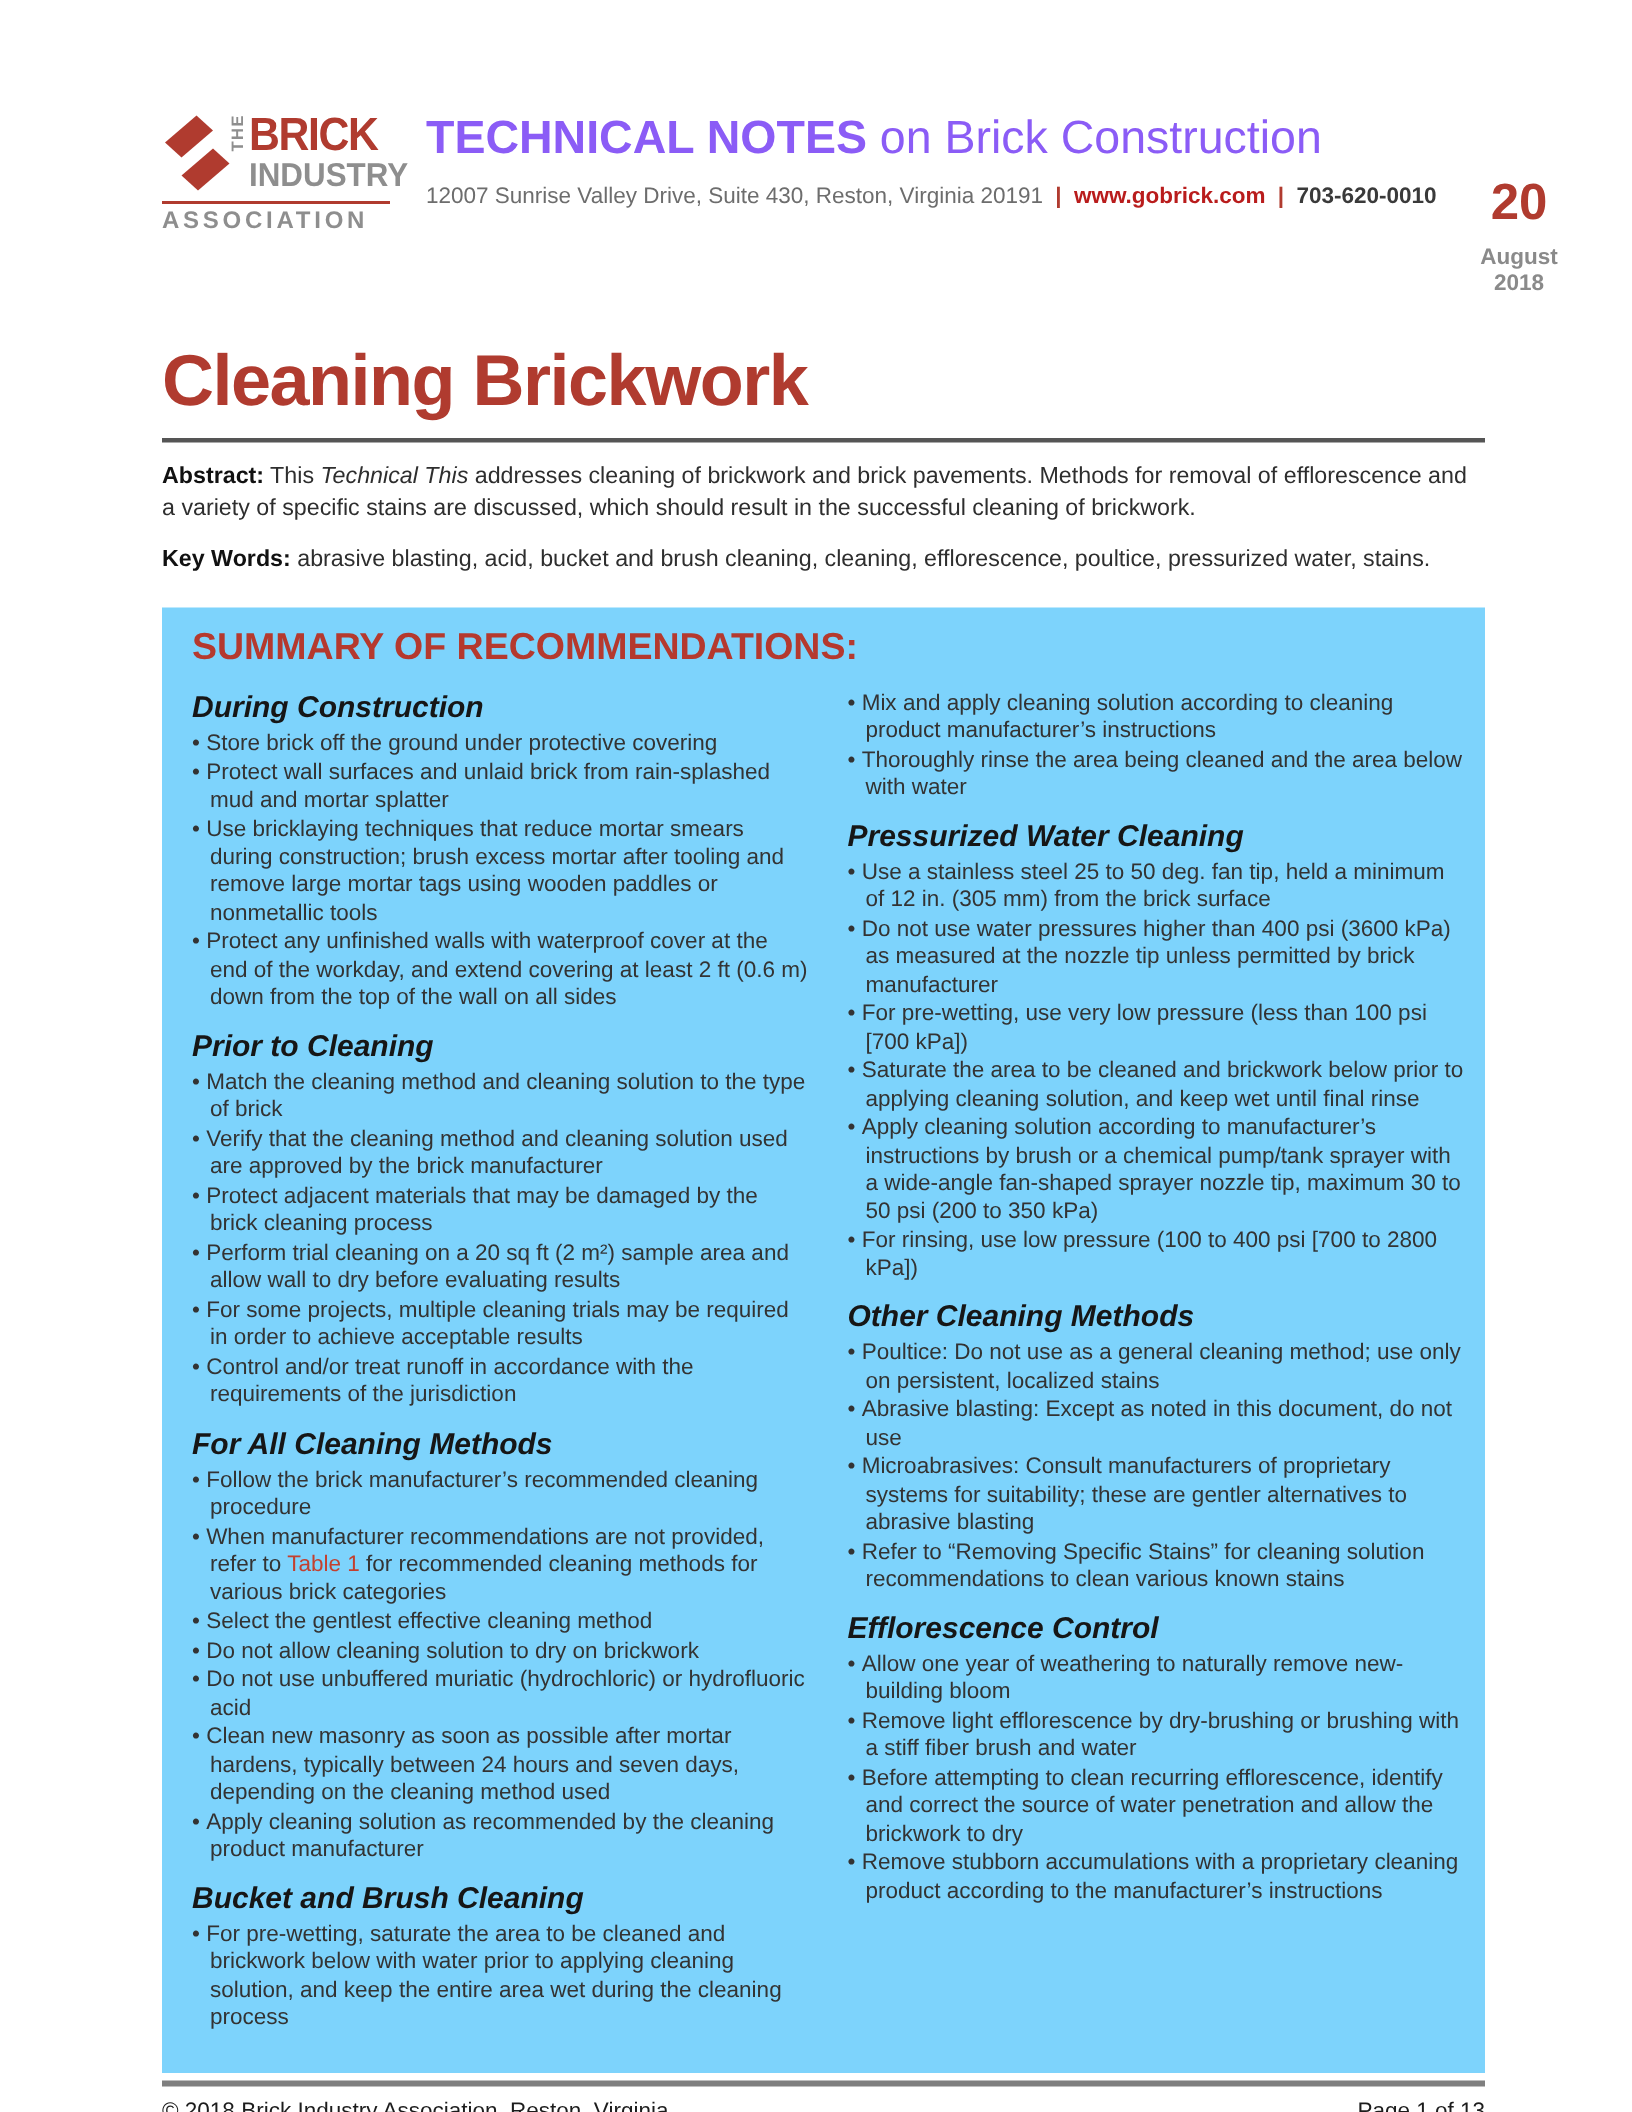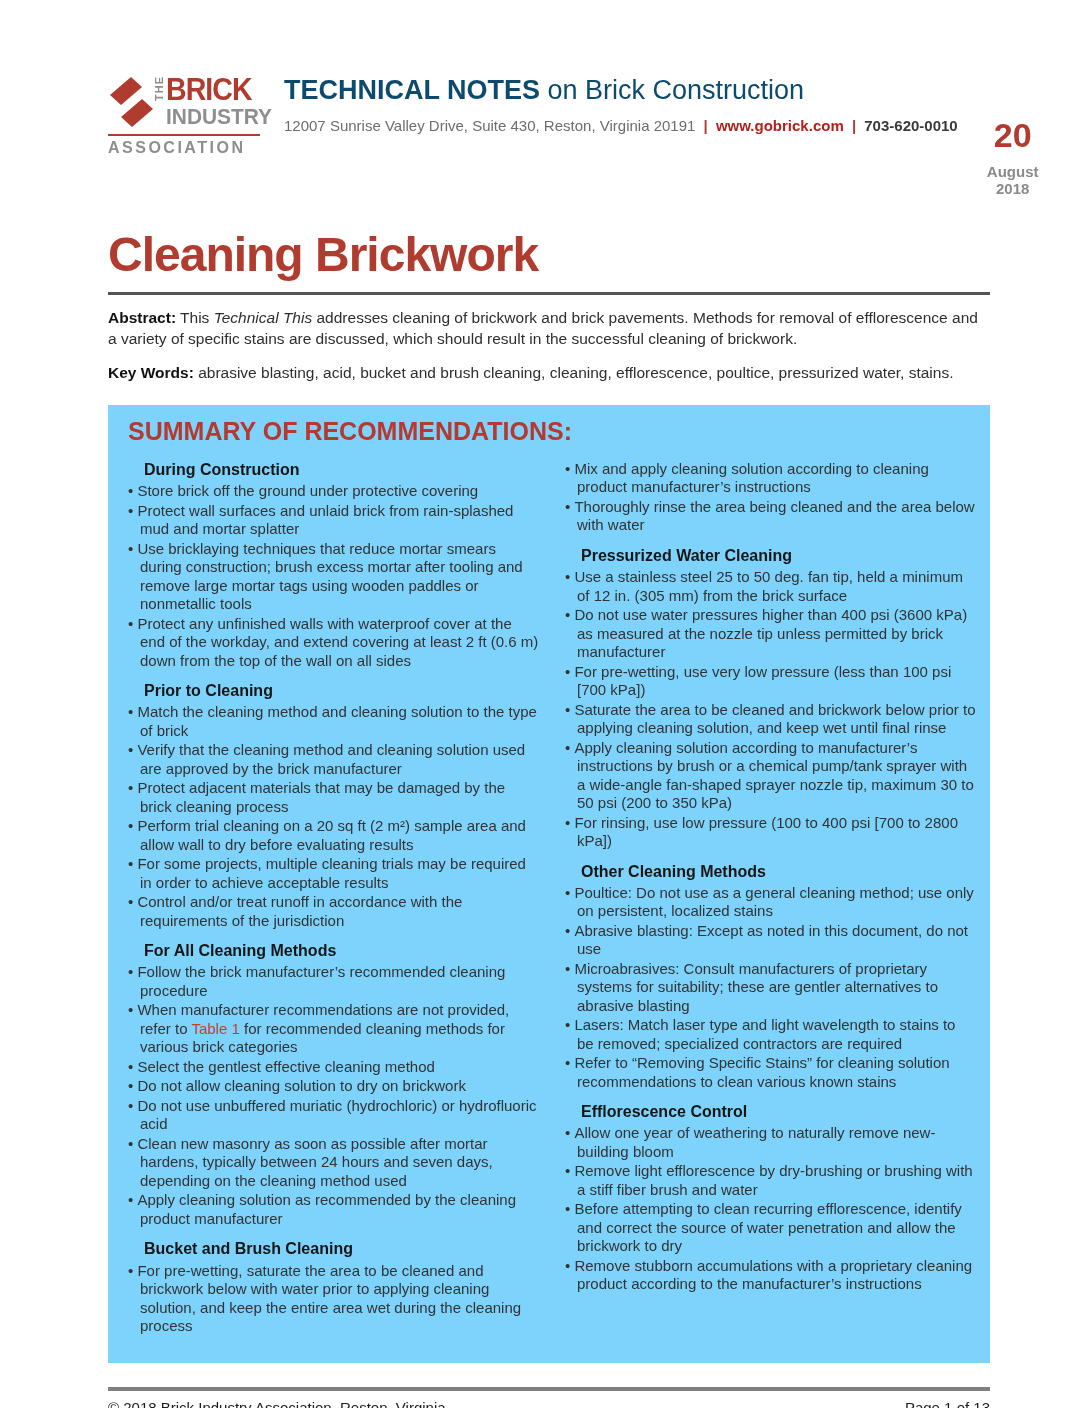--- a/index.html
+++ b/index.html
@@ -17,21 +17,21 @@
             margin:2px 1px 0 0;line-height:1;}
   .logo-names{line-height:1;}
   .logo-brick{font-size:31px;font-weight:bold;color:#b03b2f;letter-spacing:-1px;
               transform:scaleX(.92);transform-origin:left;}
   .logo-industry{font-size:22px;font-weight:bold;color:#8e8e8e;letter-spacing:0;
                  transform:scaleX(.95);transform-origin:left;margin-top:1px;}
   .logo-rule{height:2px;background:#b03b2f;margin:4px 0 3px 0;}
   .logo-assoc{font-size:16px;font-weight:bold;color:#8e8e8e;letter-spacing:2.5px;}
   .vdiv{width:2px;background:#8f8f8f;margin:2px 12px 0 12px;}
   .head-text{flex:1 1 auto;padding-top:2px;}
-  .head-title{font-size:27px;color:#0c4a6e;line-height:1.05;white-space:nowrap;}
+  .head-title{font-size:31px;color:#8b5cf6;line-height:1.05;white-space:nowrap;}
   .head-title .strong{font-weight:bold;}
   .head-addr{font-size:15px;color:#6d6d6d;margin-top:13px;white-space:nowrap;}
   .head-addr .pipe{color:#b03b2f;font-weight:bold;padding:0 4px;}
   .head-addr .site{color:#b91c1c;font-weight:bold;}
   .head-addr .phone{color:#3a3a3a;font-weight:bold;}
   .issue{flex:0 0 62px;text-align:center;padding-top:0;}
   .issue-no{font-size:34px;font-weight:bold;color:#b03b2f;line-height:1;margin-top:44px;}
   .issue-date{font-size:15px;font-weight:bold;color:#8a8a8a;line-height:1.1;margin-top:12px;}
 
   
@@ -44,21 +44,21 @@
   .abstract .ital{font-style:italic;}
   .keywords{margin-top:14px;}
 
   
   .summary-box{background:#7dd3fc;margin-top:21px;padding:12px 14px 16px 20px;
                min-height:852px;box-sizing:border-box;}
   .summary-title{font-size:25px;font-weight:bold;color:#b5392e;margin:0 0 14px 0;}
   .cols{display:flex;gap:26px;}
   .col{flex:1 1 0;}
   .sec{margin-bottom:11px;}
-  .sec h3{font-size:16px;font-weight:bold;color:#161616;margin:0 0 3px 16px;line-height:1.2;}
+  .sec h3{font-size:20px;font-weight:bold;color:#161616;margin:0 0 3px 0;line-height:1.2;font-style:italic;}
   .sec ul{list-style:none;margin:0;padding:0;}
   .sec li{font-size:15px;line-height:18.5px;color:#333;
           padding-left:12px;text-indent:-12px;margin:0 0 1px 0;}
   .sec li::before{content:"•\00a0";}
   .link{color:#c3402f;cursor:pointer;}
 
   
   .footer{position:absolute;left:108px;right:98px;top:1387px;}
   .footer-rule{height:4px;background:#7f7f7f;}
   .footer-row{display:flex;justify-content:space-between;font-size:15px;
@@ -180,21 +180,20 @@
                 <li>Apply cleaning solution according to manufacturer’s instructions by brush or a chemical pump/tank sprayer with a wide-angle fan-shaped sprayer nozzle tip, maximum 30 to 50 psi (200 to 350 kPa)</li>
                 <li>For rinsing, use low pressure (100 to 400 psi [700 to 2800 kPa])</li>
               </ul>
             </div>
             <div class="sec">
               <h3>Other Cleaning Methods</h3>
               <ul>
                 <li>Poultice: Do not use as a general cleaning method; use only on persistent, localized stains</li>
                 <li>Abrasive blasting: Except as noted in this document, do not use</li>
                 <li>Microabrasives: Consult manufacturers of proprietary systems for suitability; these are gentler alternatives to abrasive blasting</li>
-                <li>Lasers: Match laser type and light wavelength to stains to be removed; specialized contractors are required</li>
                 <li>Refer to “Removing Specific Stains” for cleaning solution recommendations to clean various known stains</li>
               </ul>
             </div>
             <div class="sec">
               <h3>Efflorescence Control</h3>
               <ul>
                 <li>Allow one year of weathering to naturally remove new-building bloom</li>
                 <li>Remove light efflorescence by dry-brushing or brushing with a stiff fiber brush and water</li>
                 <li>Before attempting to clean recurring efflorescence, identify and correct the source of water penetration and allow the brickwork to dry</li>
                 <li>Remove stubborn accumulations with a proprietary cleaning product according to the manufacturer’s instructions</li>

